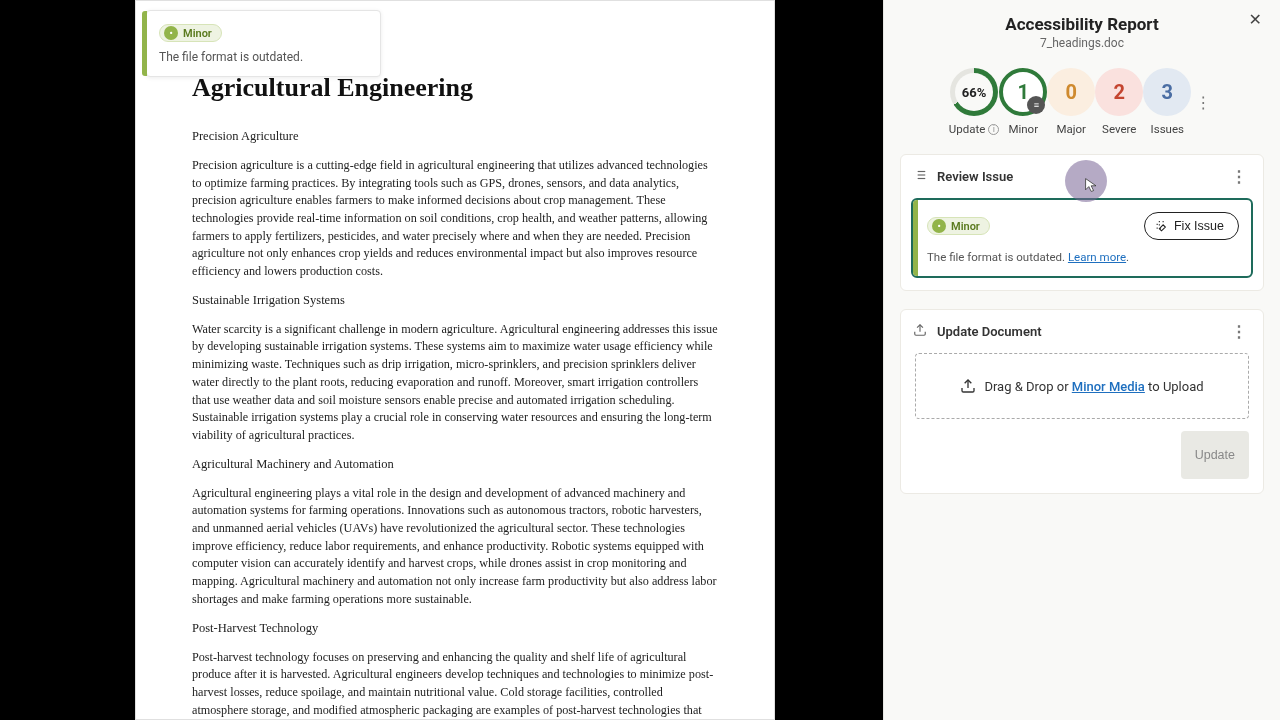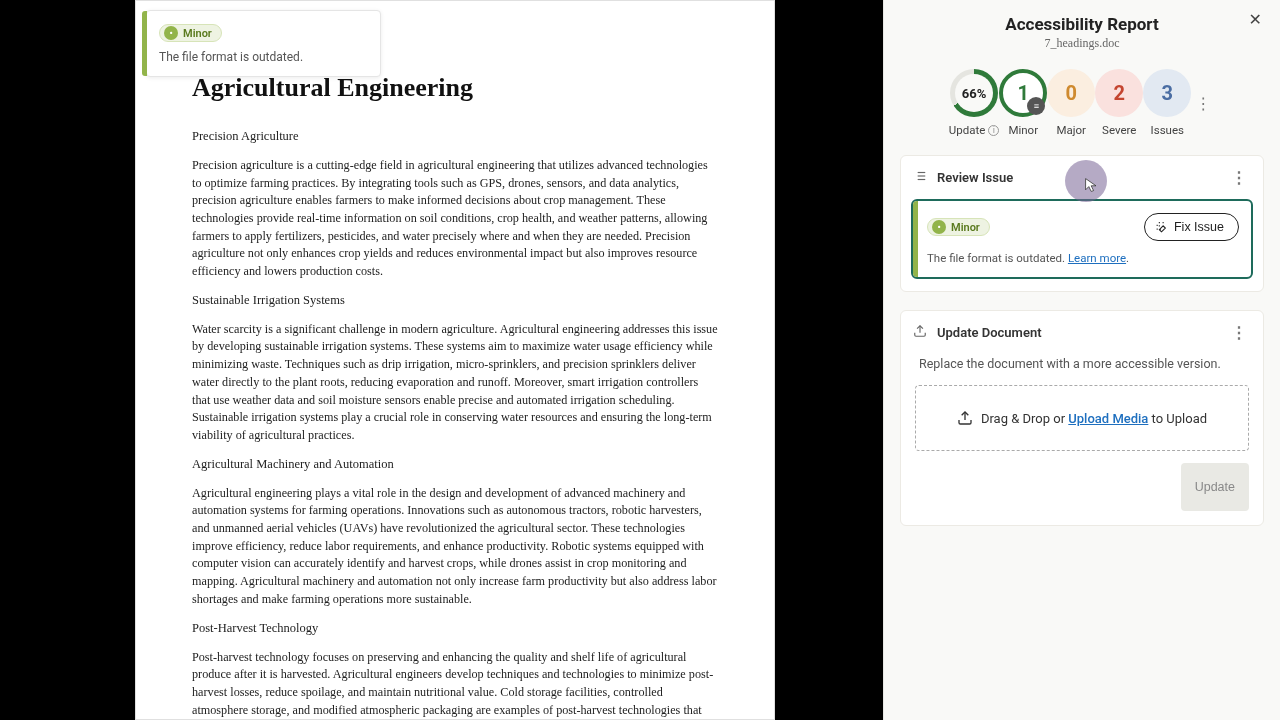--- a/index.html
+++ b/index.html
@@ -79,21 +79,21 @@
   width:397px; height:720px;
   background:#f9f9f7;
   border-left:1px solid #e8e8e4;
   padding: 14px 8px 0 8px;
 }
 .panel-close {
   position:absolute; top:10px; right:18px;
   font-size:16px; color:#444; cursor:pointer;
 }
 .panel-title { text-align:center; font-size:17px; font-weight:700; color:#222; }
-.panel-file { text-align:center; font-size:12px; color:#666; margin-top:2px;font-family:Liberation Serif, serif; }
+.panel-file { text-align:center; font-size:12px; color:#666; margin-top:2px; }
 
 .stats {
   display:flex; align-items:center; justify-content:center;
   margin-top:18px;
 }
 .stat { display:flex; flex-direction:column; align-items:center; gap:6px; font-size:11.5px; color:#444; }
 .circle {
   width:48px; height:48px; border-radius:50%;
   display:flex; align-items:center; justify-content:center;
   font-size:20px; font-weight:700;
@@ -290,29 +290,28 @@
           <svg width="14" height="14" viewBox="0 0 24 24" fill="none" stroke="#666" stroke-width="2">
               <path d="M21 15v4a2 2 0 0 1-2 2H5a2 2 0 0 1-2-2v-4"></path>
               <polyline points="17 8 12 3 7 8"></polyline>
               <line x1="12" y1="3" x2="12" y2="15"></line>
             </svg>
         </span>
         <span>Update Document</span>
       </div>
       <span class="kebab">⋮</span>
     </div>
-    <div class="upd-text">Replace the document with a more accessible version.</div>
     <div class="drop">
       <svg width="16" height="16" viewBox="0 0 24 24" fill="none" stroke="#333" stroke-width="2">
           <path d="M21 15v4a2 2 0 0 1-2 2H5a2 2 0 0 1-2-2v-4"></path>
           <polyline points="17 8 12 3 7 8"></polyline>
           <line x1="12" y1="3" x2="12" y2="15"></line>
         </svg>
       <span>
-        <span>Drag &amp; Drop or </span><a href="#">Upload Media</a><span> to Upload</span>
+        <span>Drag &amp; Drop or </span><a href="#">Minor Media</a><span> to Upload</span>
       </span>
     </div>
     <div class="upd-row">
       <button class="upd-btn">Update</button>
     </div>
   </div>
 </div>
 
 <div class="cursor">
   <svg width="16" height="16" viewBox="0 0 20 20">

